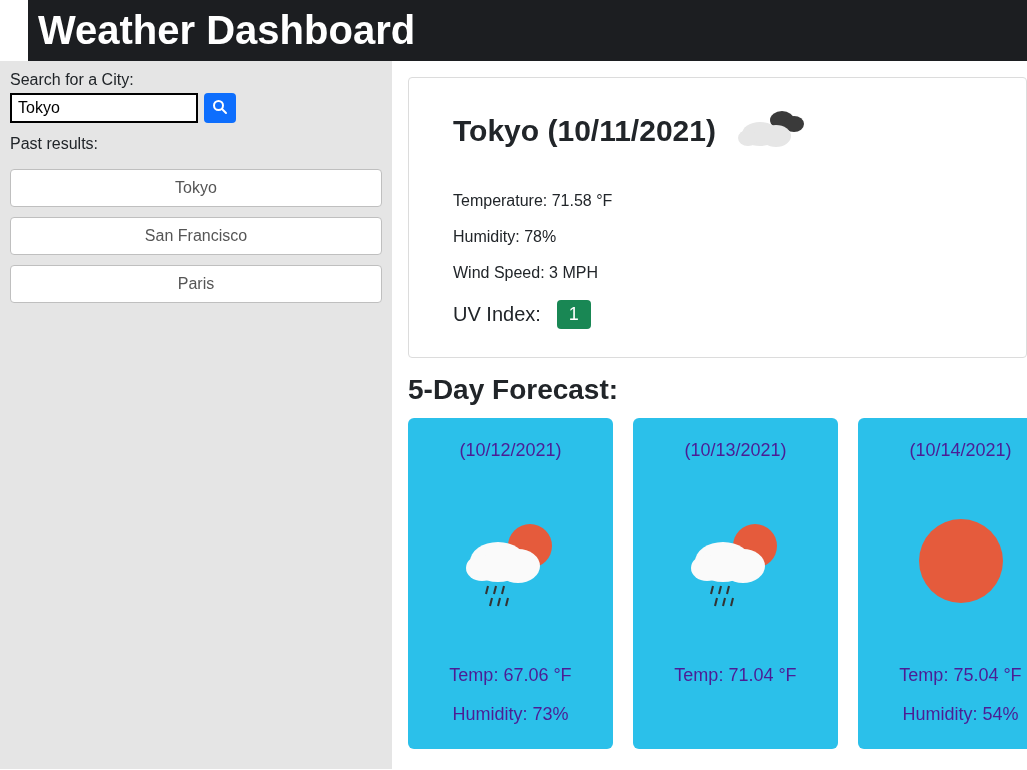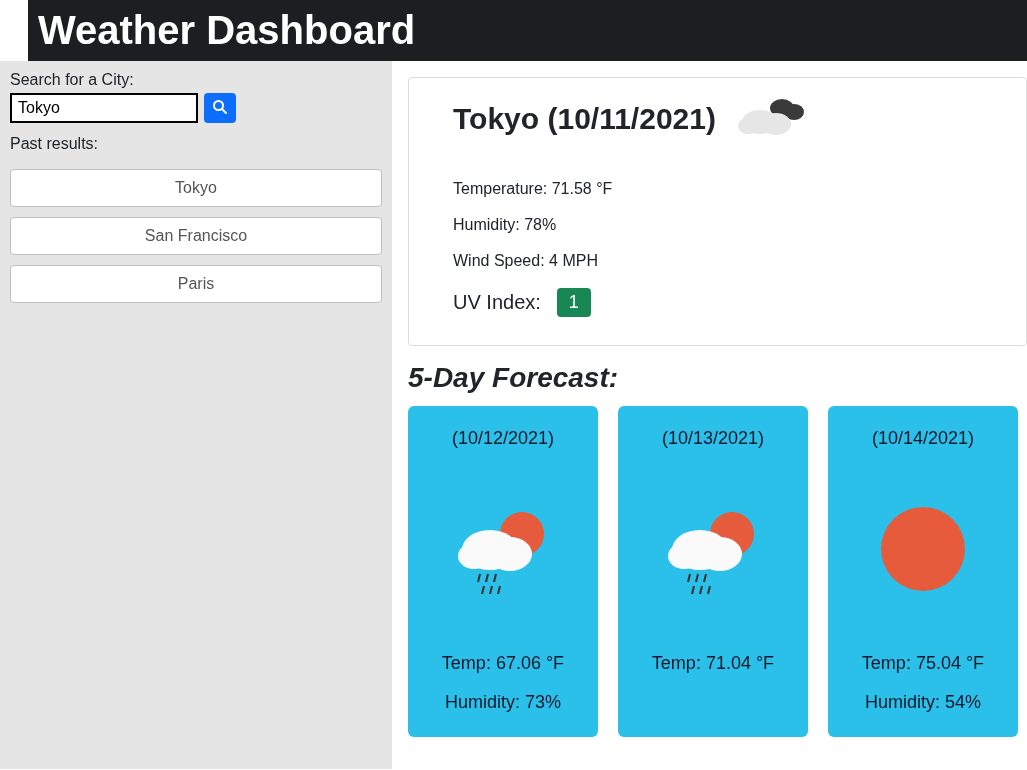--- a/index.html
+++ b/index.html
@@ -78,21 +78,21 @@
     font-family: inherit;
   }
   .main {
     flex: 1;
     padding: 16px 0 0 16px;
     overflow: hidden;
   }
   .current-card {
     border: 1px solid #dcdcdc;
     border-radius: 4px;
-    padding: 16px 44px 28px 44px;
+    padding: 28px 44px 28px 44px;
     margin-bottom: 16px;
   }
   .current-title-row {
     display: flex;
     align-items: center;
     gap: 20px;
     margin-bottom: 36px;
   }
   .current-title {
     font-size: 30px;
@@ -113,31 +113,30 @@
     color: #fff;
     border-radius: 4px;
     padding: 4px 12px;
     font-size: 18px;
     font-weight: 500;
   }
   .forecast-title {
     font-size: 28px;
     font-weight: 700;
     margin-bottom: 12px;
-    font-style: italic;
   }
   .forecast-row {
     display: flex;
     gap: 20px;
   }
   .forecast-card {
     background: #2bc0ea;
-    color: #0f172a;
+    color: #4c1d95;
     border-radius: 6px;
-    width: 190px;
+    width: 205px;
     padding: 22px 12px 24px 12px;
     text-align: center;
     flex-shrink: 0;
   }
   .fc-date {
     font-size: 18px;
     font-weight: 500;
     margin-bottom: 40px;
   }
   .fc-icon-wrap {
@@ -193,21 +192,21 @@
             <ellipse cx="46" cy="14" rx="12" ry="9" fill="#3a3a3a"></ellipse>
             <ellipse cx="58" cy="18" rx="10" ry="8" fill="#3a3a3a"></ellipse>
             <ellipse cx="24" cy="28" rx="18" ry="12" fill="#e6e6e6"></ellipse>
             <ellipse cx="40" cy="30" rx="15" ry="11" fill="#e6e6e6"></ellipse>
             <ellipse cx="12" cy="32" rx="10" ry="8" fill="#e6e6e6"></ellipse>
           </svg>
         </span>
       </div>
       <div class="detail-line">Temperature: 71.58 °F</div>
       <div class="detail-line">Humidity: 78%</div>
-      <div class="detail-line">Wind Speed: 4 MPH</div>
+      <div class="detail-line">Wind Speed: 3 MPH</div>
       <div class="uv-row">
         <span>UV Index:</span>
         <span class="uv-badge">1</span>
       </div>
     </section>
 
     <h2 class="forecast-title">5-Day Forecast:</h2>
 
     <div class="forecast-row">
 

